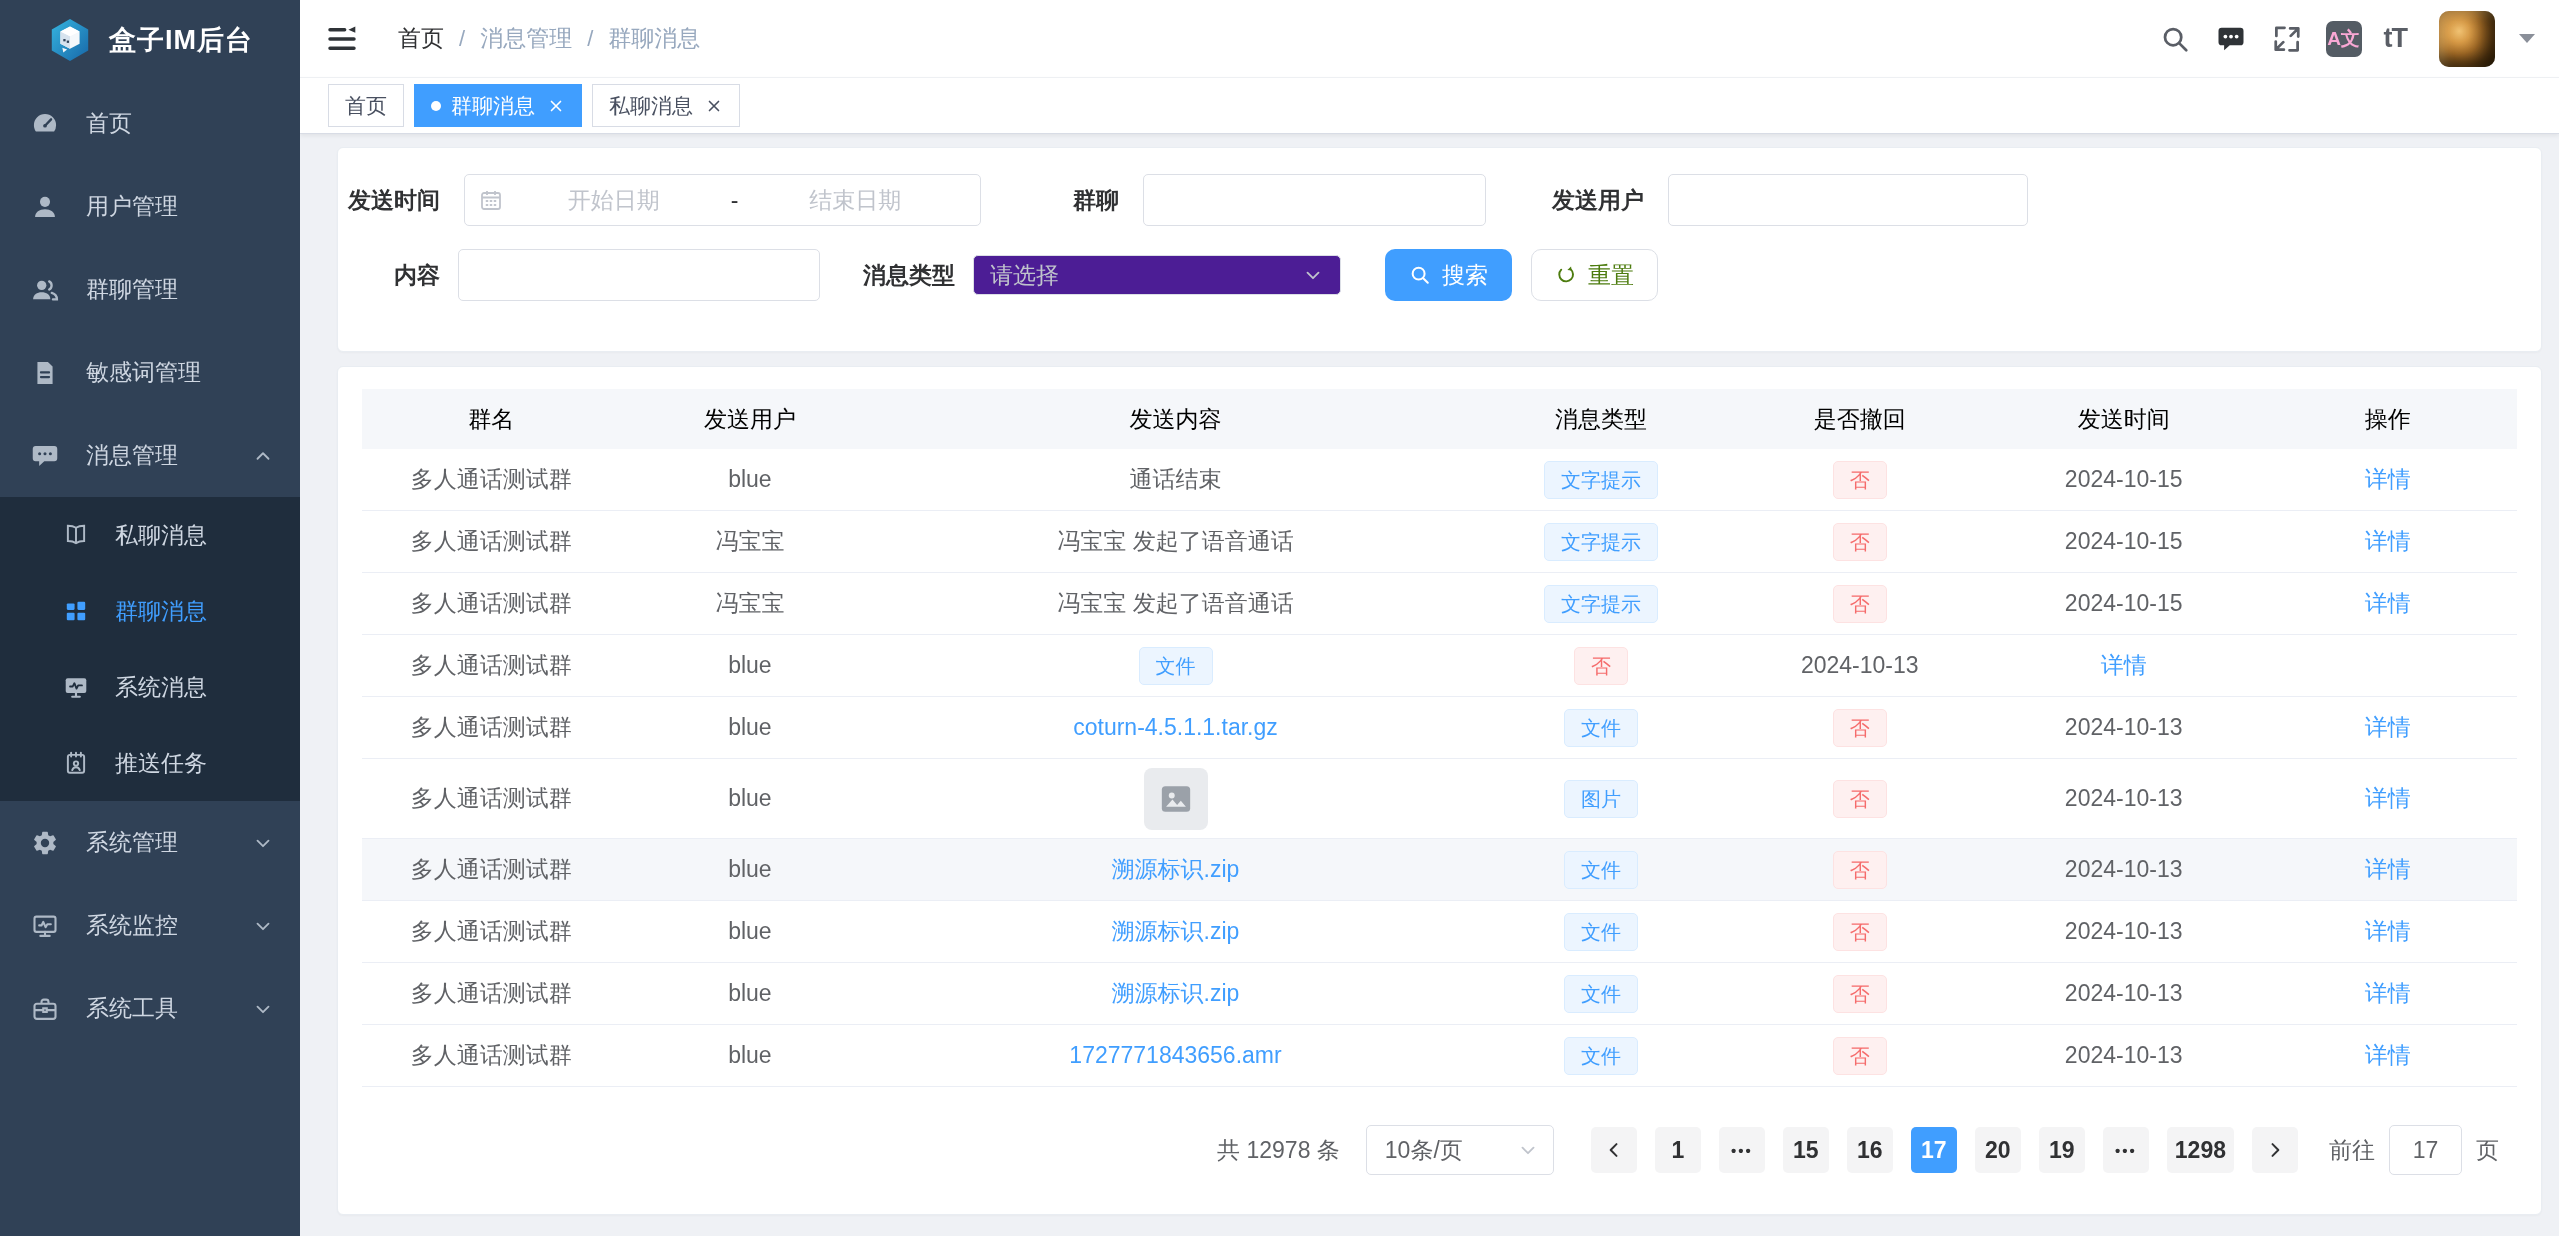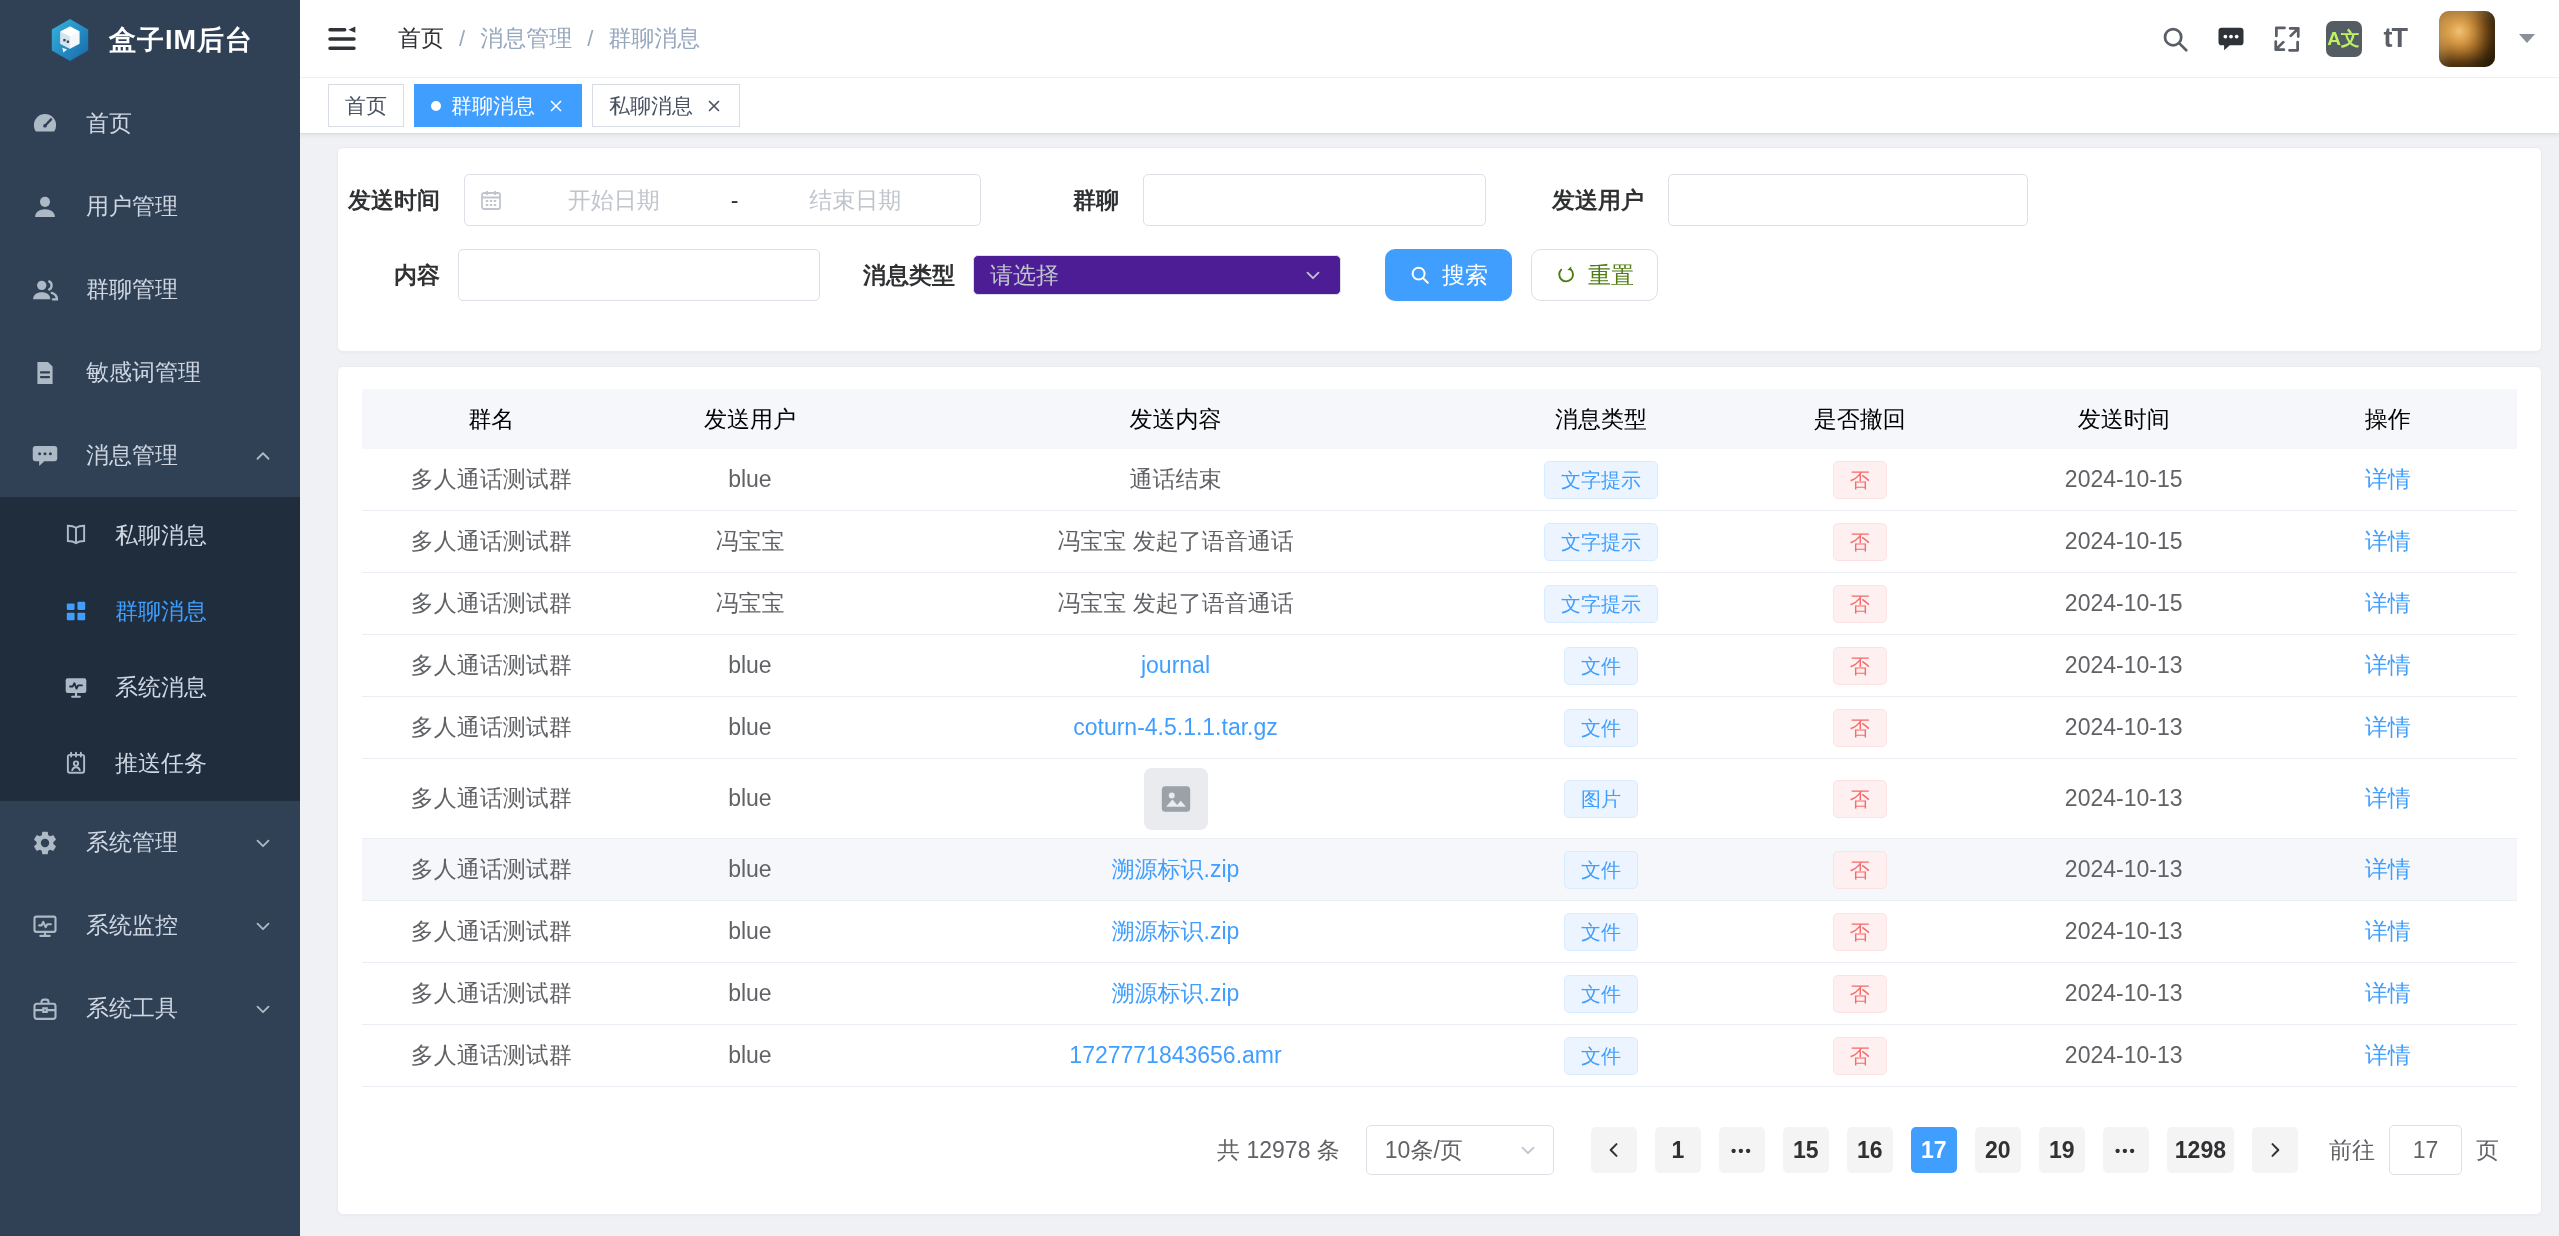--- a/index.html
+++ b/index.html
@@ -32,21 +32,21 @@
   .fold-btn { width:34px; height:34px; color:#2f3337; display:flex; align-items:center; cursor:pointer; }
   .fold-btn svg { width:32px; height:32px; }
   .breadcrumb { display:flex; align-items:center; margin-left:38px; font-size:23px; }
   .crumb { color:#97a8be; }
   .crumb.first { color:#303133; cursor:pointer; }
   .crumb-sep { color:#97a8be; margin:0 15px; font-size:22px; }
   .topbar-right { margin-left:auto; display:flex; align-items:center; gap:22px; }
   .tb-icon { width:34px; height:34px; display:flex; align-items:center; justify-content:center;
     color:#5a5e66; cursor:pointer; }
   .tb-icon svg { width:30px; height:30px; }
-  .translate-badge { width:36px; height:36px; background:#545c64; border-radius:7px; color:#bef264;
+  .translate-badge { width:36px; height:36px; background:#545c64; border-radius:7px; color:#f9a8d4;
     display:flex; align-items:center; justify-content:center; font-size:19px; font-weight:700; cursor:pointer; }
   .fontsize-glyph { font-size:27px; font-weight:700; color:#5a5e66; letter-spacing:-1px; cursor:pointer; }
   .avatar { width:56px; height:56px; border-radius:10px; margin-left:10px; cursor:pointer;
     background:
       radial-gradient(circle at 36% 36%, #f0c273 0%, #d89b47 22%, #a96f28 45%, #5d3c14 72%, #241806 100%);
     box-shadow: inset -10px -6px 18px rgba(20,12,2,.55), inset 6px 4px 10px rgba(255,220,150,.35); }
   .caret-down { width:0; height:0; border-left:8px solid transparent; border-right:8px solid transparent;
     border-top:9px solid #8a8f99; margin-left:2px; cursor:pointer; }
 
   
@@ -452,21 +452,20 @@
               <div class="t-cell">冯宝宝</div>
               <div class="t-cell">冯宝宝 发起了语音通话</div>
               <div class="t-cell"><span class="tag tag-blue">文字提示</span></div>
               <div class="t-cell"><span class="tag tag-red">否</span></div>
               <div class="t-cell">2024-10-15</div>
               <div class="t-cell"><span class="detail-link">详情</span></div>
             </div>
             <div class="t-row">
               <div class="t-cell">多人通话测试群</div>
               <div class="t-cell">blue</div>
-              <div class="t-cell"><span class="cell-link">journal</span></div>
               <div class="t-cell"><span class="tag tag-blue">文件</span></div>
               <div class="t-cell"><span class="tag tag-red">否</span></div>
               <div class="t-cell">2024-10-13</div>
               <div class="t-cell"><span class="detail-link">详情</span></div>
             </div>
             <div class="t-row">
               <div class="t-cell">多人通话测试群</div>
               <div class="t-cell">blue</div>
               <div class="t-cell"><span class="cell-link">coturn-4.5.1.1.tar.gz</span></div>
               <div class="t-cell"><span class="tag tag-blue">文件</span></div>

